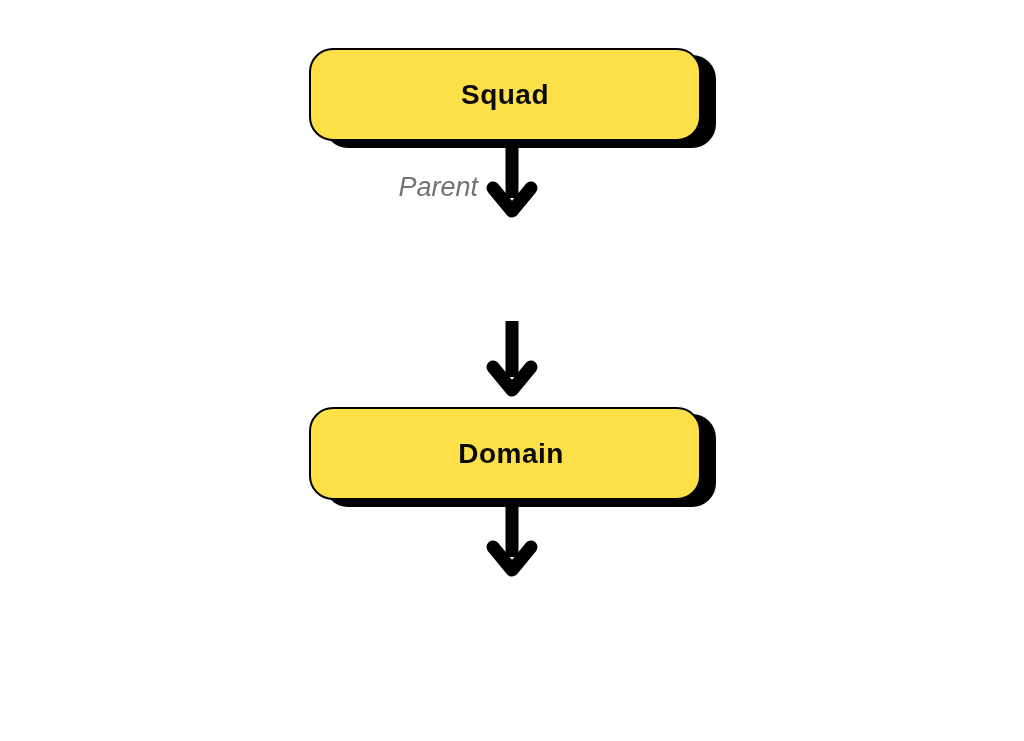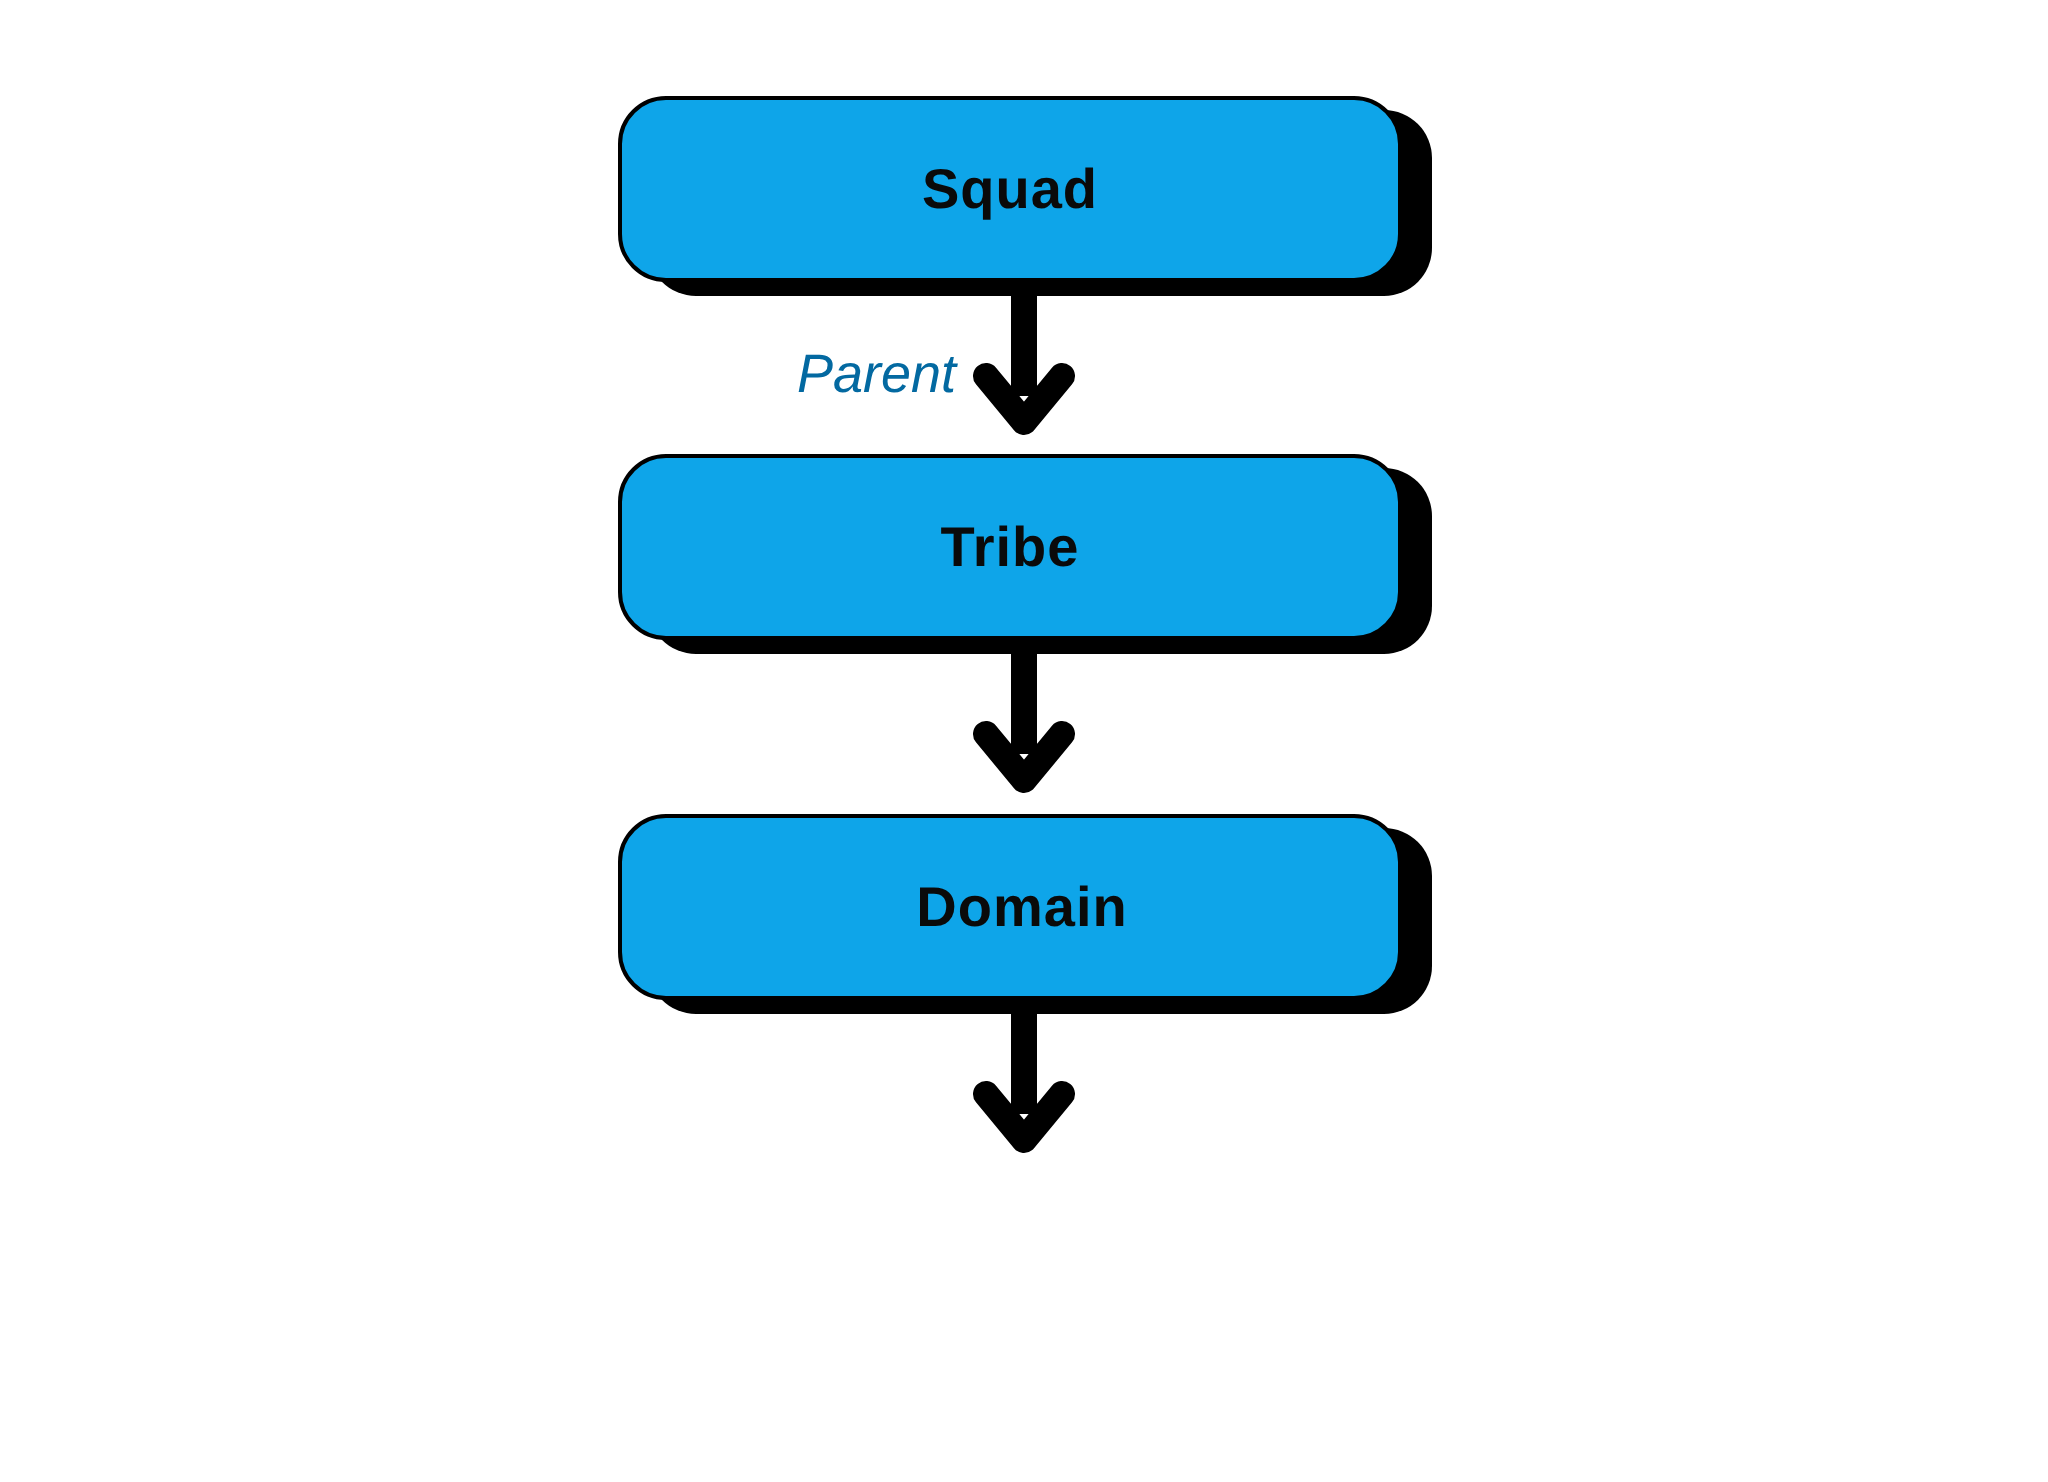--- a/index.html
+++ b/index.html
@@ -10,21 +10,21 @@
     height: 741px;
     background: #ffffff;
     overflow: hidden;
     font-family: "Liberation Sans", sans-serif;
   }
   .node {
     position: absolute;
     left: 309px;
     width: 392px;
     height: 93px;
-    background: #0ea5e9;
+    background: #fde047;
     border: 2px solid #000000;
     border-radius: 24px;
     box-shadow: 15px 7px 0 0 #000000;
     display: flex;
     align-items: center;
     justify-content: center;
   }
   .node-label {
     font-size: 28px;
     font-weight: bold;
@@ -46,43 +46,40 @@
   .arrow-3 { top: 501px; }
   .edge-label {
     position: absolute;
     top: 171px;
     left: 330px;
     width: 148px;
     text-align: right;
     font-style: italic;
     font-size: 27px;
     font-weight: normal;
-    color: #0369a1;
+    color: #737373;
     line-height: 32px;
   }
 </style>
 </head>
 <body>
 
 <div class="canvas">
 
   <div class="node node-squad">
     <span class="node-label">Squad</span>
   </div>
 
   <svg class="arrow arrow-1" viewBox="0 0 60 84" aria-hidden="true">
     <line x1="30" y1="0" x2="30" y2="56" stroke="#000000" stroke-width="13"></line>
     <path d="M11 46 L30 69 L49 46" fill="none" stroke="#000000" stroke-width="13" stroke-linecap="round" stroke-linejoin="round"></path>
   </svg>
 
   <div class="edge-label">Parent</div>
 
-  <div class="node node-tribe">
-    <span class="node-label">Tribe</span>
-  </div>
 
   <svg class="arrow arrow-2" viewBox="0 0 60 84" aria-hidden="true">
     <line x1="30" y1="0" x2="30" y2="56" stroke="#000000" stroke-width="13"></line>
     <path d="M11 46 L30 69 L49 46" fill="none" stroke="#000000" stroke-width="13" stroke-linecap="round" stroke-linejoin="round"></path>
   </svg>
 
   <div class="node node-domain">
     <span class="node-label">Domain</span>
   </div>
 

